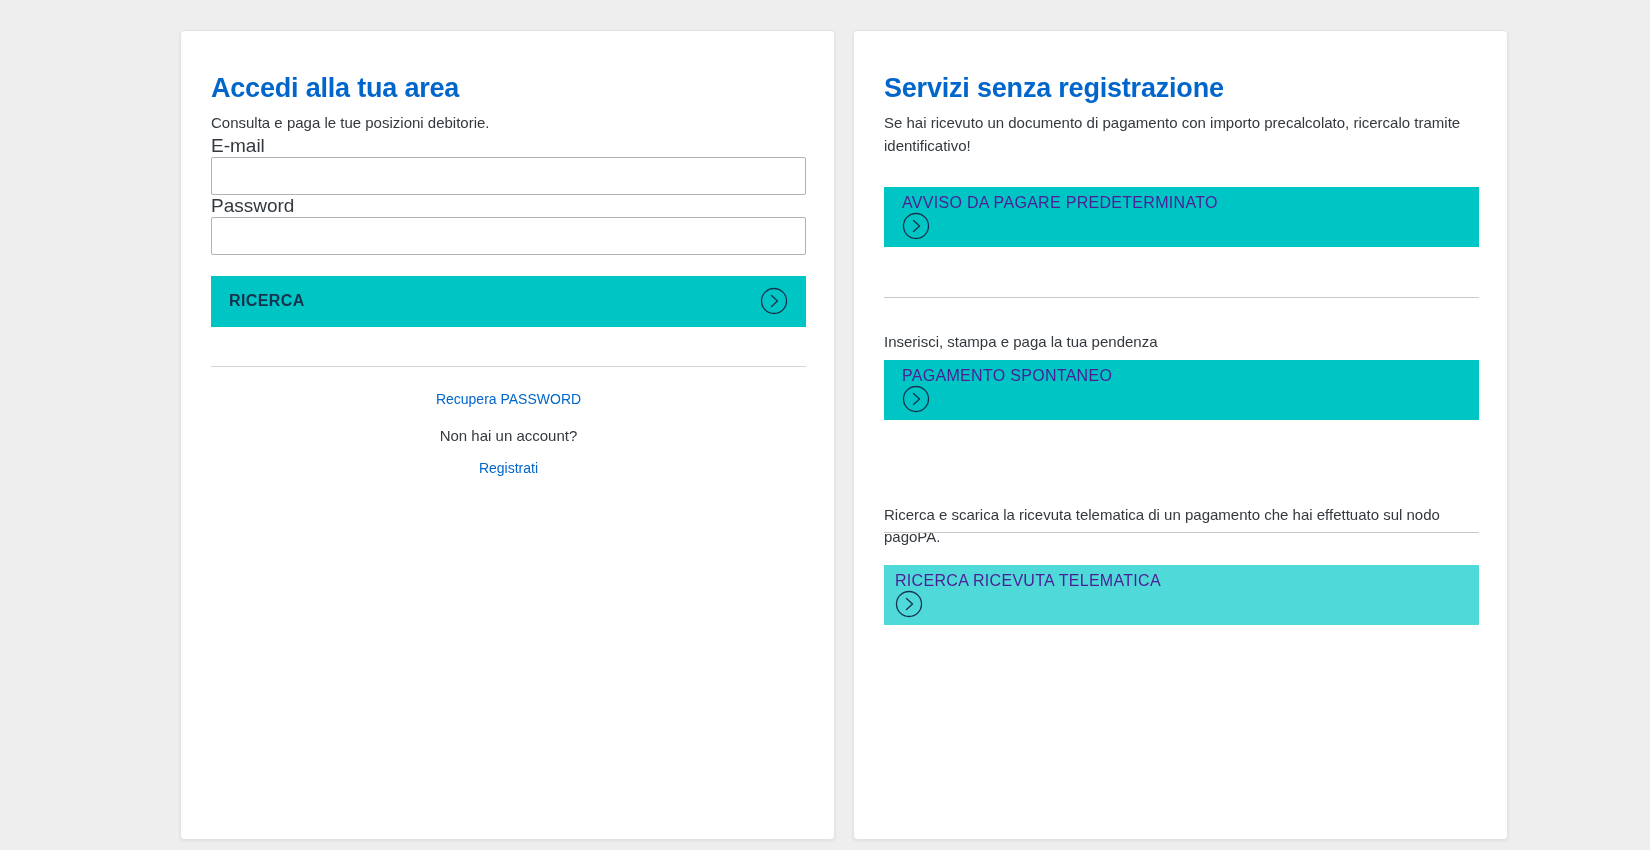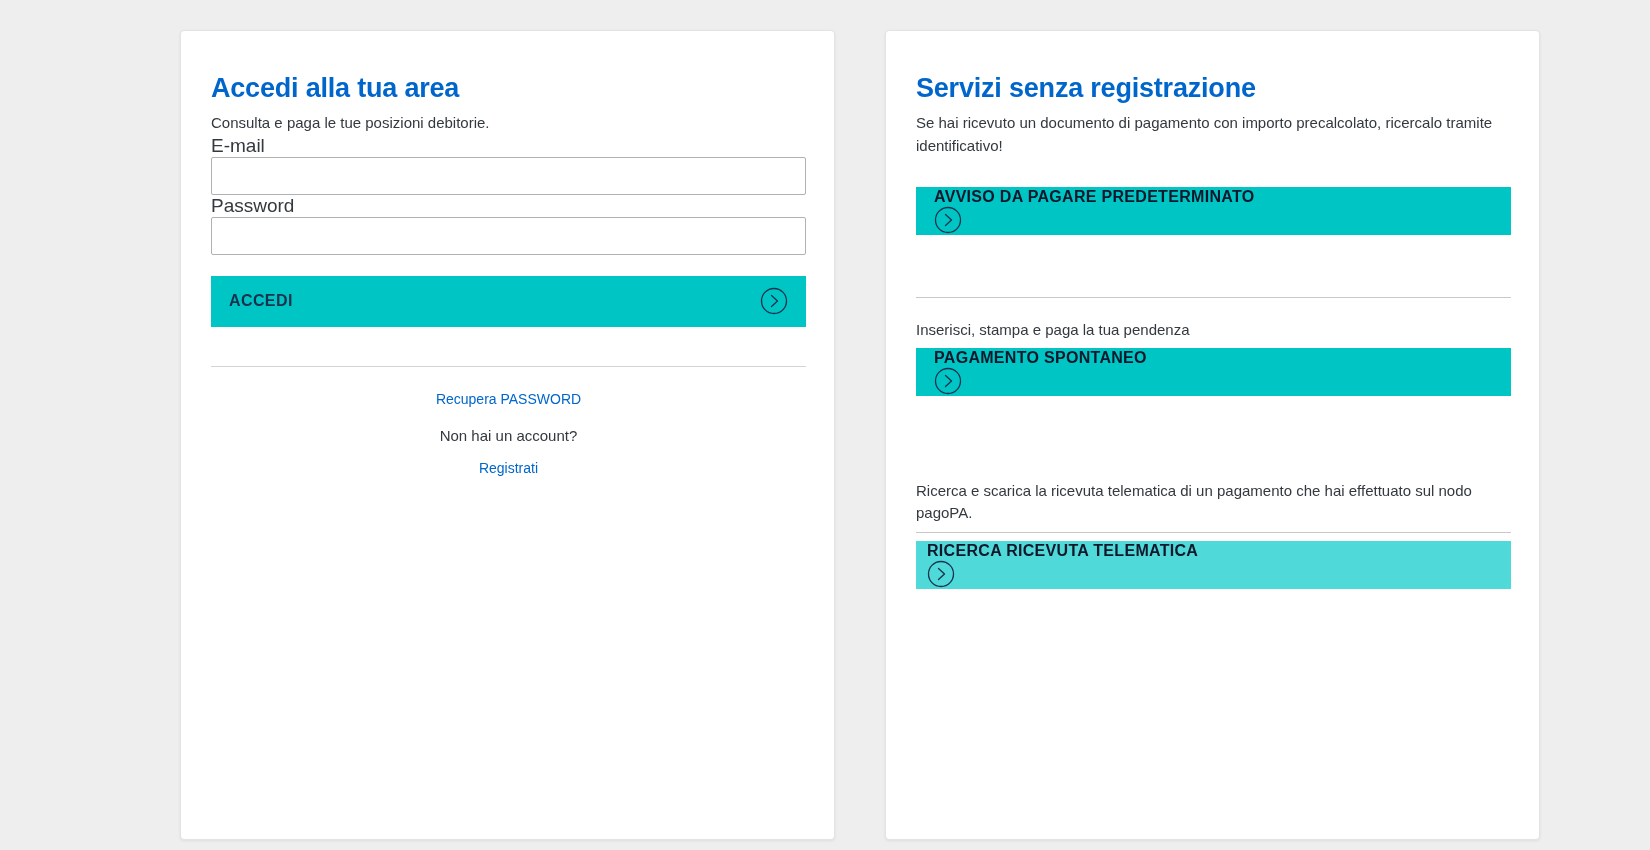--- a/index.html
+++ b/index.html
@@ -26,21 +26,21 @@
     box-shadow: 0 1px 3px rgba(0,0,0,0.07);
   }
   #login-card {
     left: 180px;
     top: 30px;
     width: 655px;
     height: 810px;
     padding: 42px 30px 0 30px;
   }
   #services-card {
-    left: 885px;
+    left: 853px;
     top: 30px;
     width: 655px;
     height: 810px;
     padding: 42px 30px 0 30px;
   }
   .card-title {
     color: #0066cc;
     font-size: 27px;
     font-weight: bold;
     margin: 0 0 8px 0;
@@ -145,25 +145,25 @@
     position: absolute;
     left: 30px;
   }
   #svc-div-1 { top: 266px; }
   #svc-div-2 { top: 501px; }
   .svc-cta {
     position: relative;
     display: block;
     border: 0;
     width: 595px;
-    height: 48px;
+    height: 60px;
     background: #00c5c5;
-    color: #0f172a;
+    color: #4c1d95;
     font-size: 16px;
-    font-weight: bold;
+    font-weight: normal;
     letter-spacing: 0.3px;
     text-align: left;
     padding: 0 18px;
     cursor: pointer;
     font-family: "Liberation Sans", sans-serif;
   }
   .svc-cta.light { background: #4fd9d9; padding-left: 11px; }
 </style>
 </head>
 <body>
@@ -174,21 +174,21 @@
     <h1 class="card-title">Accedi alla tua area</h1>
     <p class="card-sub">Consulta e paga le tue posizioni debitorie.</p>
 
     <label class="field-label" id="email-label">E-mail</label>
     <input class="text-input" type="email" id="email-input" value="" style="">
 
     <label class="field-label" id="password-label">Password</label>
     <input class="text-input" type="password" id="password-input" value="" style="">
 
     <button class="cta" id="accedi-button">
-      <span>ACCEDI</span>
+      <span>RICERCA</span>
       <span class="arrow">
         <svg width="28" height="28" viewBox="0 0 28 28" aria-hidden="true">
           <circle cx="14" cy="14" r="12.5" fill="none" stroke="#17324d" stroke-width="1.3"></circle>
           <path d="M11.5 8.5 L17.5 14 L11.5 19.5" fill="none" stroke="#17324d" stroke-width="1.3" stroke-linecap="round" stroke-linejoin="round"></path>
         </svg>
       </span>
     </button>
 
     <hr class="divider">
 

